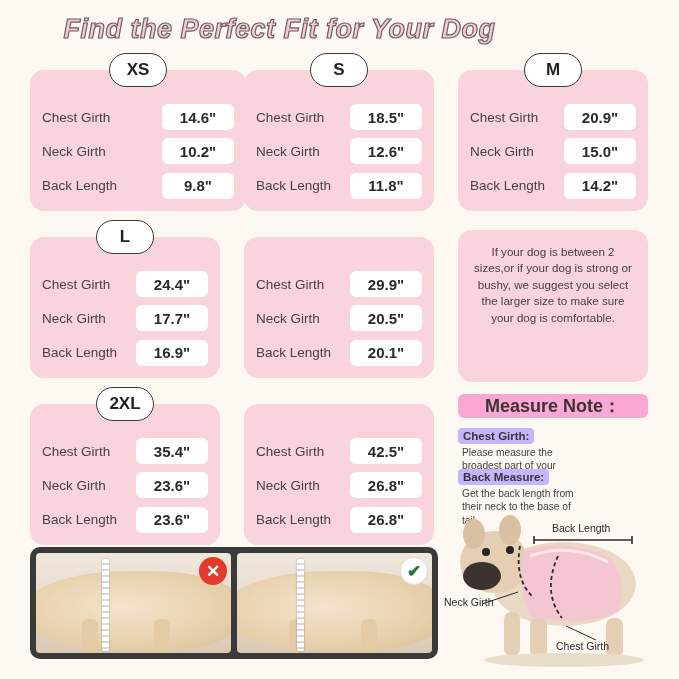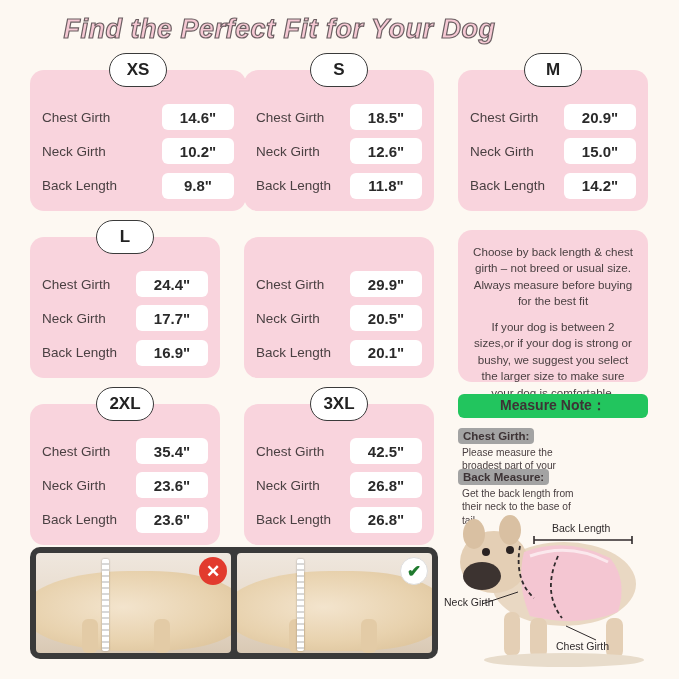--- a/index.html
+++ b/index.html
@@ -79,29 +79,29 @@
     font-size: 11.6px;
     line-height: 1.42;
     color: #4a4042;
   }
   .note p { margin: 0 0 9px 0; }
   .note p:last-child { margin-bottom: 0; }
 
   
   .measure-title {
     position: absolute;
-    background: #22c55e;
+    background: #f9a8d4;
     border-radius: 6px;
     display: flex; align-items: center; justify-content: center;
-    font-size: 14px; font-weight: bold; color: #3d3335;
+    font-size: 18px; font-weight: bold; color: #3d3335;
   }
   .mrow { position: absolute; }
   .mrow .mlabel {
     display: inline-block;
-    background: #a3a3a3;
+    background: #c4b5fd;
     border-radius: 4px;
     padding: 2px 5px;
     font-size: 11.5px;
     font-weight: bold;
     color: #3d3335;
     vertical-align: top;
   }
   .mrow .mtext {
     display: inline-block;
     width: 118px;
@@ -263,21 +263,20 @@
         <span class="val">20.5"</span>
       </div>
       <div class="row">
         <span class="lbl">Back Length</span>
         <span class="val">20.1"</span>
       </div>
     </div>
   </div>
 
   <div class="note" style="left:458px; top:230px; width:190px; height:152px;">
-    <p>Choose by back length &amp; chest girth – not breed or usual size. Always measure before buying for the best fit</p>
     <p>If your dog is between 2 sizes,or if your dog is strong or bushy, we suggest you select the larger size to make sure your dog is comfortable.</p>
   </div>
 
   <div class="card" style="left:30px; top:404px; width:190px; height:141px;">
     <div class="badge">2XL</div>
     <div class="rows">
       <div class="row">
         <span class="lbl">Chest Girth</span>
         <span class="val">35.4"</span>
       </div>
@@ -286,21 +285,20 @@
         <span class="val">23.6"</span>
       </div>
       <div class="row">
         <span class="lbl">Back Length</span>
         <span class="val">23.6"</span>
       </div>
     </div>
   </div>
 
   <div class="card" style="left:244px; top:404px; width:190px; height:141px;">
-    <div class="badge">3XL</div>
     <div class="rows">
       <div class="row">
         <span class="lbl">Chest Girth</span>
         <span class="val">42.5"</span>
       </div>
       <div class="row">
         <span class="lbl">Neck Girth</span>
         <span class="val">26.8"</span>
       </div>
       <div class="row">

